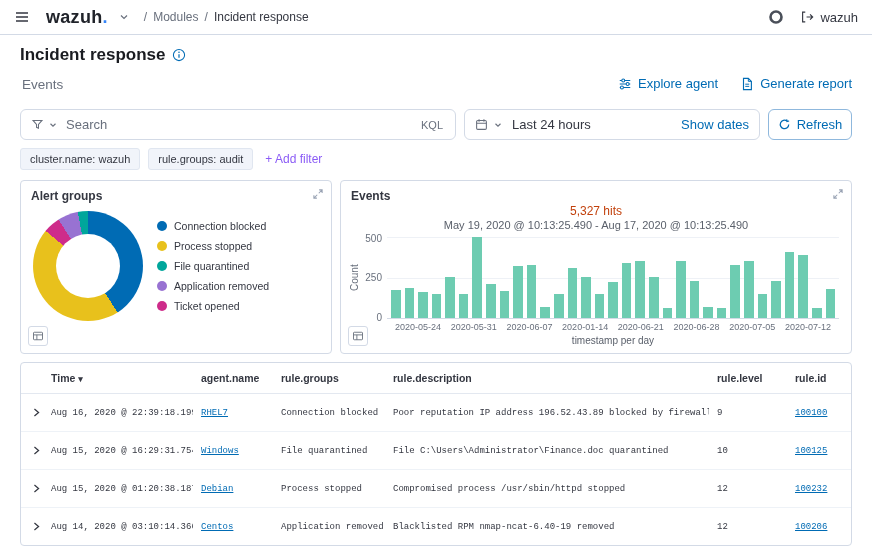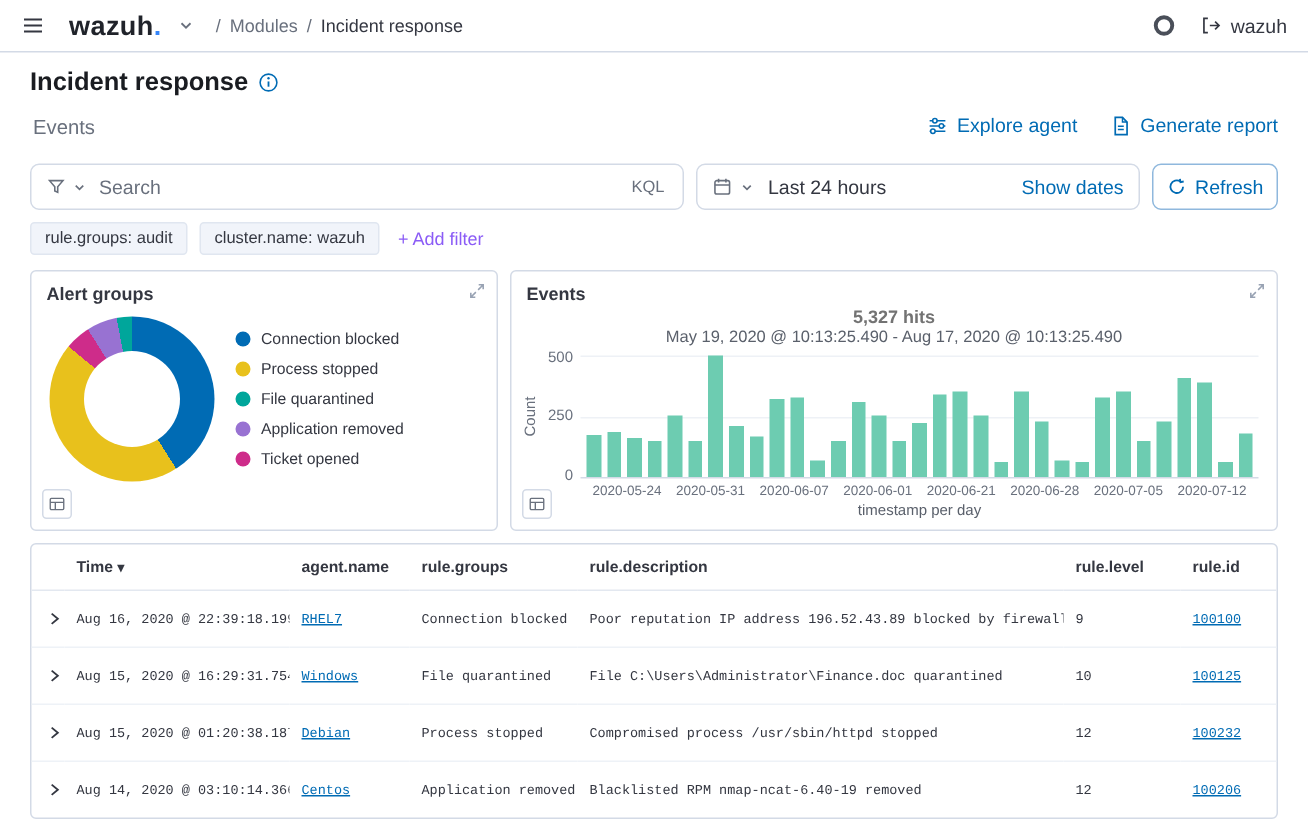--- a/index.html
+++ b/index.html
@@ -64,21 +64,21 @@
   .panel-alerts { width:312px; flex:none; }
   .alerts-body { display:flex; align-items:center; padding:8px 6px 0 12px; }
   .donut { width:110px; height:110px; border-radius:50%; position:relative; flex:none; cursor:pointer; }
   .donut::after { content:""; position:absolute; inset:23px; border-radius:50%; background:#fff; }
   .legend { margin-left:14px; display:flex; flex-direction:column; gap:8px; }
   .legend-item { display:flex; align-items:center; gap:7px; font-size:10.5px; color:#343741;
     cursor:pointer; white-space:nowrap; }
   .legend-dot { width:10px; height:10px; border-radius:50%; flex:none; }
 
   .panel-events { flex:1; }
-  .events-hits { text-align:center; font-size:12px; font-weight:700; color:#737373; margin-top:1px; }
+  .events-hits { text-align:center; font-size:12px; font-weight:400; color:#c2410c; margin-top:1px; }
   .events-range { text-align:center; font-size:11px; color:#5A606B; margin-top:1px; }
   .chart-row { display:flex; padding:6px 12px 0 6px; }
   .ylabel { width:14px; height:82px; display:flex; align-items:center; justify-content:center;
     font-size:10px; color:#69707D; writing-mode:vertical-rl; transform:rotate(180deg); }
   .yticks { width:26px; height:82px; position:relative; font-size:10px; color:#69707D; }
   .yt { position:absolute; right:5px; }
   .chart-main { flex:1; min-width:0; }
   .plot { height:82px; position:relative; border-bottom:1px solid #D3DAE6; cursor:crosshair; }
   .gridline { position:absolute; left:0; right:0; height:1px; background:#EEF1F6; }
   .bars { position:absolute; inset:0 4px 0 4px; display:flex; align-items:flex-end; gap:4px; }
@@ -212,22 +212,22 @@
       <svg width="13" height="13" viewBox="0 0 16 16">
           <path d="M13.2 8A5.2 5.2 0 1 1 11 3.7" fill="none" stroke="#006BB4" stroke-width="1.5"></path>
           <path d="M10.6 1.6l.5 2.6 2.6-.5" fill="none" stroke="#006BB4" stroke-width="1.5"></path>
         </svg>
     </span>
     <span>Refresh</span>
   </button>
 </div>
 
 <div class="filters-row">
+  <span class="pill">cluster.name: wazuh</span>
   <span class="pill">rule.groups: audit</span>
-  <span class="pill">cluster.name: wazuh</span>
   <span class="add-filter">+ Add filter</span>
 </div>
 
 <div class="panels-row">
 
   <section class="panel panel-alerts">
     <div class="panel-title">Alert groups</div>
     <span class="expand-btn">
       <svg width="12" height="12" viewBox="0 0 16 16">
           <path d="M9.5 2.5h4v4M13.5 2.5L9 7M6.5 13.5h-4v-4M2.5 13.5L7 9" stroke="#98A2B3" fill="none" stroke-width="1.4"></path>
@@ -319,21 +319,21 @@
               <div class="bar" style="height: 82%; background: rgb(109, 204, 177);"></div>
               <div class="bar" style="height: 78%; background: rgb(109, 204, 177);"></div>
               <div class="bar" style="height: 12%; background: rgb(109, 204, 177);"></div>
               <div class="bar" style="height: 36%; background: rgb(109, 204, 177);"></div>
             </div>
         </div>
         <div class="xticks">
           <span>2020-05-24</span>
           <span>2020-05-31</span>
           <span>2020-06-07</span>
-          <span>2020-06-01</span>
+          <span>2020-01-14</span>
           <span>2020-06-21</span>
           <span>2020-06-28</span>
           <span>2020-07-05</span>
           <span>2020-07-12</span>
         </div>
         <div class="xlabel">timestamp per day</div>
       </div>
     </div>
     <span class="inspect-btn">
       <svg width="12" height="12" viewBox="0 0 16 16">

